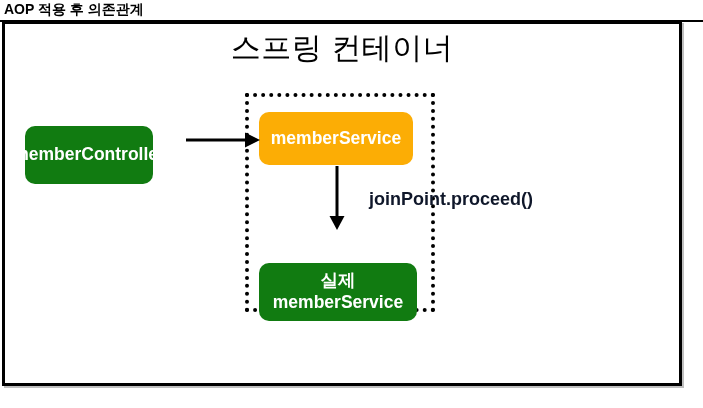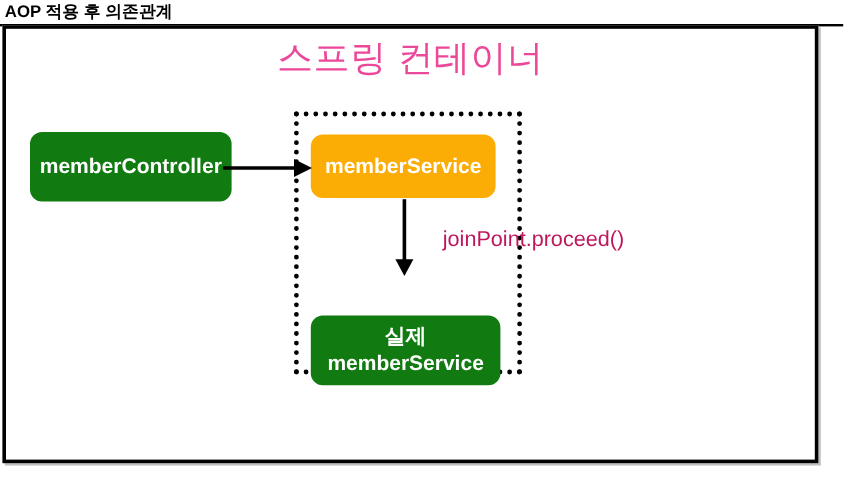--- a/index.html
+++ b/index.html
@@ -33,21 +33,21 @@
     border: 3px solid #000000;
     box-shadow: 2px 2px 0 rgba(0,0,0,0.25);
   }
   .container-title {
     position: absolute;
     left: 2px; top: 28px;
     width: 680px;
     text-align: center;
     font-size: 30px;
     font-weight: 400;
-    color: #ec4899;
+    color: #000000;
     letter-spacing: 0.5px;
   }
   .dashed-boundary {
     position: absolute;
     left: 245px; top: 93px;
     width: 190px; height: 219px;
     border: 4px dotted #000000;
     background: transparent;
   }
   .node {
@@ -56,29 +56,29 @@
     flex-direction: column;
     align-items: center;
     justify-content: center;
     border-radius: 10px;
     color: #ffffff;
     font-weight: bold;
     font-size: 17.5px;
     line-height: 1.25;
     text-align: center;
   }
-  .node-member-controller { left: 25px;  top: 110px; width: 168px; height: 58px; }
+  .node-member-controller { left: 25px;  top: 126px; width: 128px; height: 58px; }
   .node-proxy             { left: 259px; top: 112px; width: 154px; height: 53px; }
   .node-actual            { left: 259px; top: 230px; width: 158px; height: 58px; margin-top: 33px; }
   .edge-label {
     position: absolute;
     left: 369px; top: 189px;
     font-size: 18px;
-    font-weight: normal;
-    color: #be185d;
+    font-weight: bold;
+    color: #0f172a;
     white-space: nowrap;
     z-index: 5;
   }
   .arrows-overlay {
     position: absolute;
     left: 0; top: 0;
     width: 703px; height: 408px;
     pointer-events: none;
     z-index: 4;
   }

